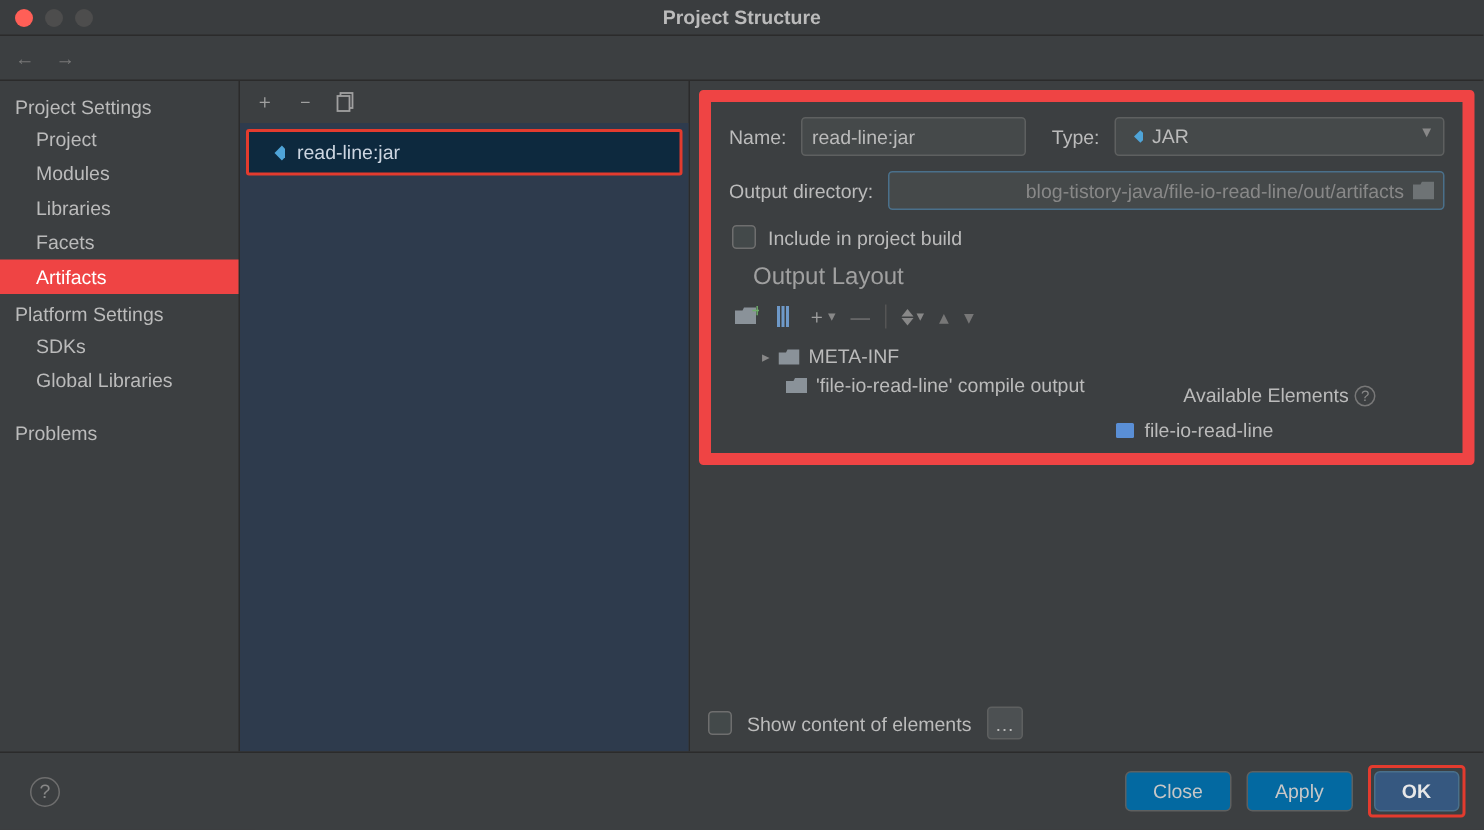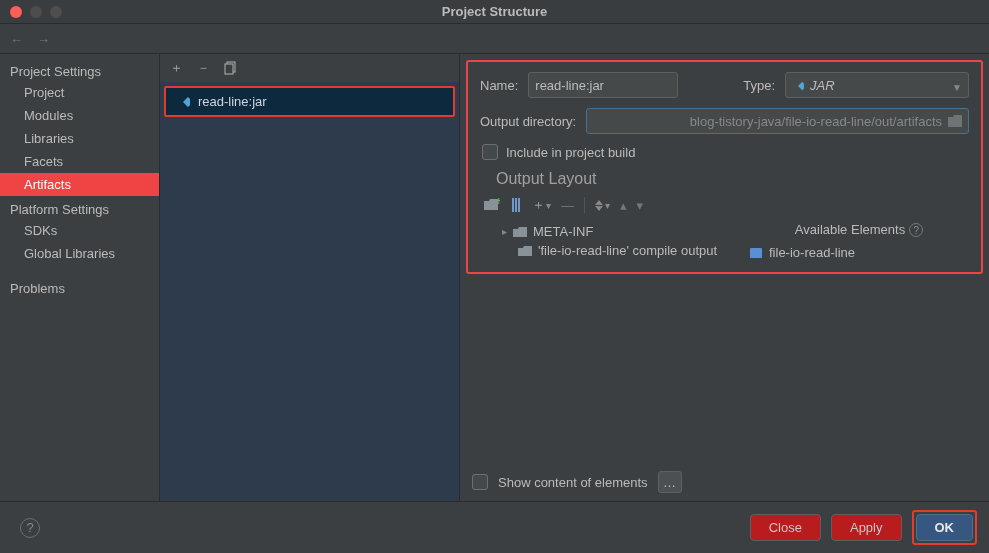--- a/index.html
+++ b/index.html
@@ -15,42 +15,42 @@
 .body { flex:1; display:flex; overflow:hidden; }
 .sidebar { width:160px; background:#3c3f41; border-right:1px solid #2b2b2b; display:flex; flex-direction:column; padding-top:4px; }
 .sidebar .group { padding:6px 10px 2px 10px; color:#bbbbbb; }
 .sidebar .item { padding:4px 10px 4px 24px; color:#bbbbbb; cursor:pointer; }
 .sidebar .item.active { background:#ef4444; color:#fff; }
 .middle { width:300px; border-right:1px solid #2b2b2b; display:flex; flex-direction:column; }
 .middle-toolbar { height:28px; display:flex; align-items:center; gap:14px; padding-left:10px; color:#a0a0a0; }
 .middle-list { flex:1; background:#2e3b4d; }
 .artifact-item { background:#0d293e; color:#cdd6e1; display:flex; align-items:center; gap:8px; padding:6px 10px; margin:4px; border:2px solid #e33b2e; border-radius:2px; }
 .right { flex:1; display:flex; flex-direction:column; position:relative; }
-.right-box { margin:6px; border:2px solid #ef4444; padding:10px 12px 6px 12px; border-radius:3px; }
+.right-box { margin:6px; border:8px solid #ef4444; padding:10px 12px 6px 12px; border-radius:3px; }
 .row { display:flex; align-items:center; margin-bottom:10px; gap:10px; }
 .label { color:#bbbbbb; white-space:nowrap; }
 .input { background:#45494a; border:1px solid #5e6060; border-radius:3px; padding:4px 6px; color:#bbbbbb; height:26px; }
 .input.name { width:150px; }
-.input.type { width:184px; display:flex; align-items:flex-end; gap:6px; justify-content:space-between;font-style:italic; }
+.input.type { width:220px; display:flex; align-items:flex-start; gap:6px; justify-content:space-between; }
 .input.outdir { flex:1; border:1px solid #4a708b; display:flex; align-items:center; justify-content:flex-end; gap:6px; color:#888;text-align:right; }
 .checkbox-row { display:flex; align-items:center; gap:8px; margin:4px 0 10px 2px; }
 .checkbox { width:16px; height:16px; border:1px solid #6e6e6e; border-radius:3px; background:#43494a; }
 .section-title { font-size:16px; color:#a0a0a0; margin:2px 0 6px 16px; }
 .layout-toolbar { display:flex; align-items:center; gap:10px; padding:2px 4px 6px 4px; color:#a0a0a0; }
 .layout-toolbar .sep { width:1px; height:16px; background:#555; }
 .layout-body { display:flex; }
 .tree { flex:1; padding:2px 0 6px 4px; }
 .tree-row { display:flex; align-items:center; gap:6px; padding:2px 0; color:#bbbbbb; }
 .tree-row.indent1 { padding-left:18px; }
 .tree-row.indent2 { padding-left:34px; }
 .avail { width:220px; display:flex; flex-direction:column; }
-.avail-title { display:flex; align-items:flex-end; gap:4px; color:#bbbbbb; padding:2px 0 6px 0; justify-content:center; }
+.avail-title { display:flex; align-items:flex-end; gap:4px; color:#bbbbbb; padding:2px 0 6px 0; justify-content:center;margin-top:28px; }
 .footer-row { display:flex; align-items:center; gap:10px; padding:8px 12px; border-top:1px solid #2b2b2b; margin-top:auto; }
 .footer-row .spacer { flex:1; }
-.btn { background:#b91c1c; border:1px solid #5e6060; border-radius:4px; padding:5px 18px; color:#c7c7c7; cursor:pointer; }
+.btn { background:#0369a1; border:1px solid #5e6060; border-radius:4px; padding:5px 18px; color:#c7c7c7; cursor:pointer; }
 .btn.primary { background:#365880; border-color:#4a708b; color:#e8e8e8;font-weight:bold; }
 .ok-wrap { border:2px solid #e33b2e; border-radius:3px; padding:2px; }
 .small-btn { background:#4c5052; border:1px solid #5e6060; border-radius:3px; width:24px; height:22px; display:flex; align-items:center; justify-content:center; color:#bbb; }
 .help { width:20px; height:20px; border:1px solid #6e6e6e; border-radius:50%; display:flex; align-items:center; justify-content:center; color:#888; margin-left:8px; }
 svg { display:block; }
 .icon-diamond { fill:#4fa4d8; }
 .icon-folder { fill:#8a9299; }
 .icon-bars { fill:#6e99c8; }
 .icon-module { fill:#5a8fd6; }
 .chev { color:#888; font-size:10px; }

